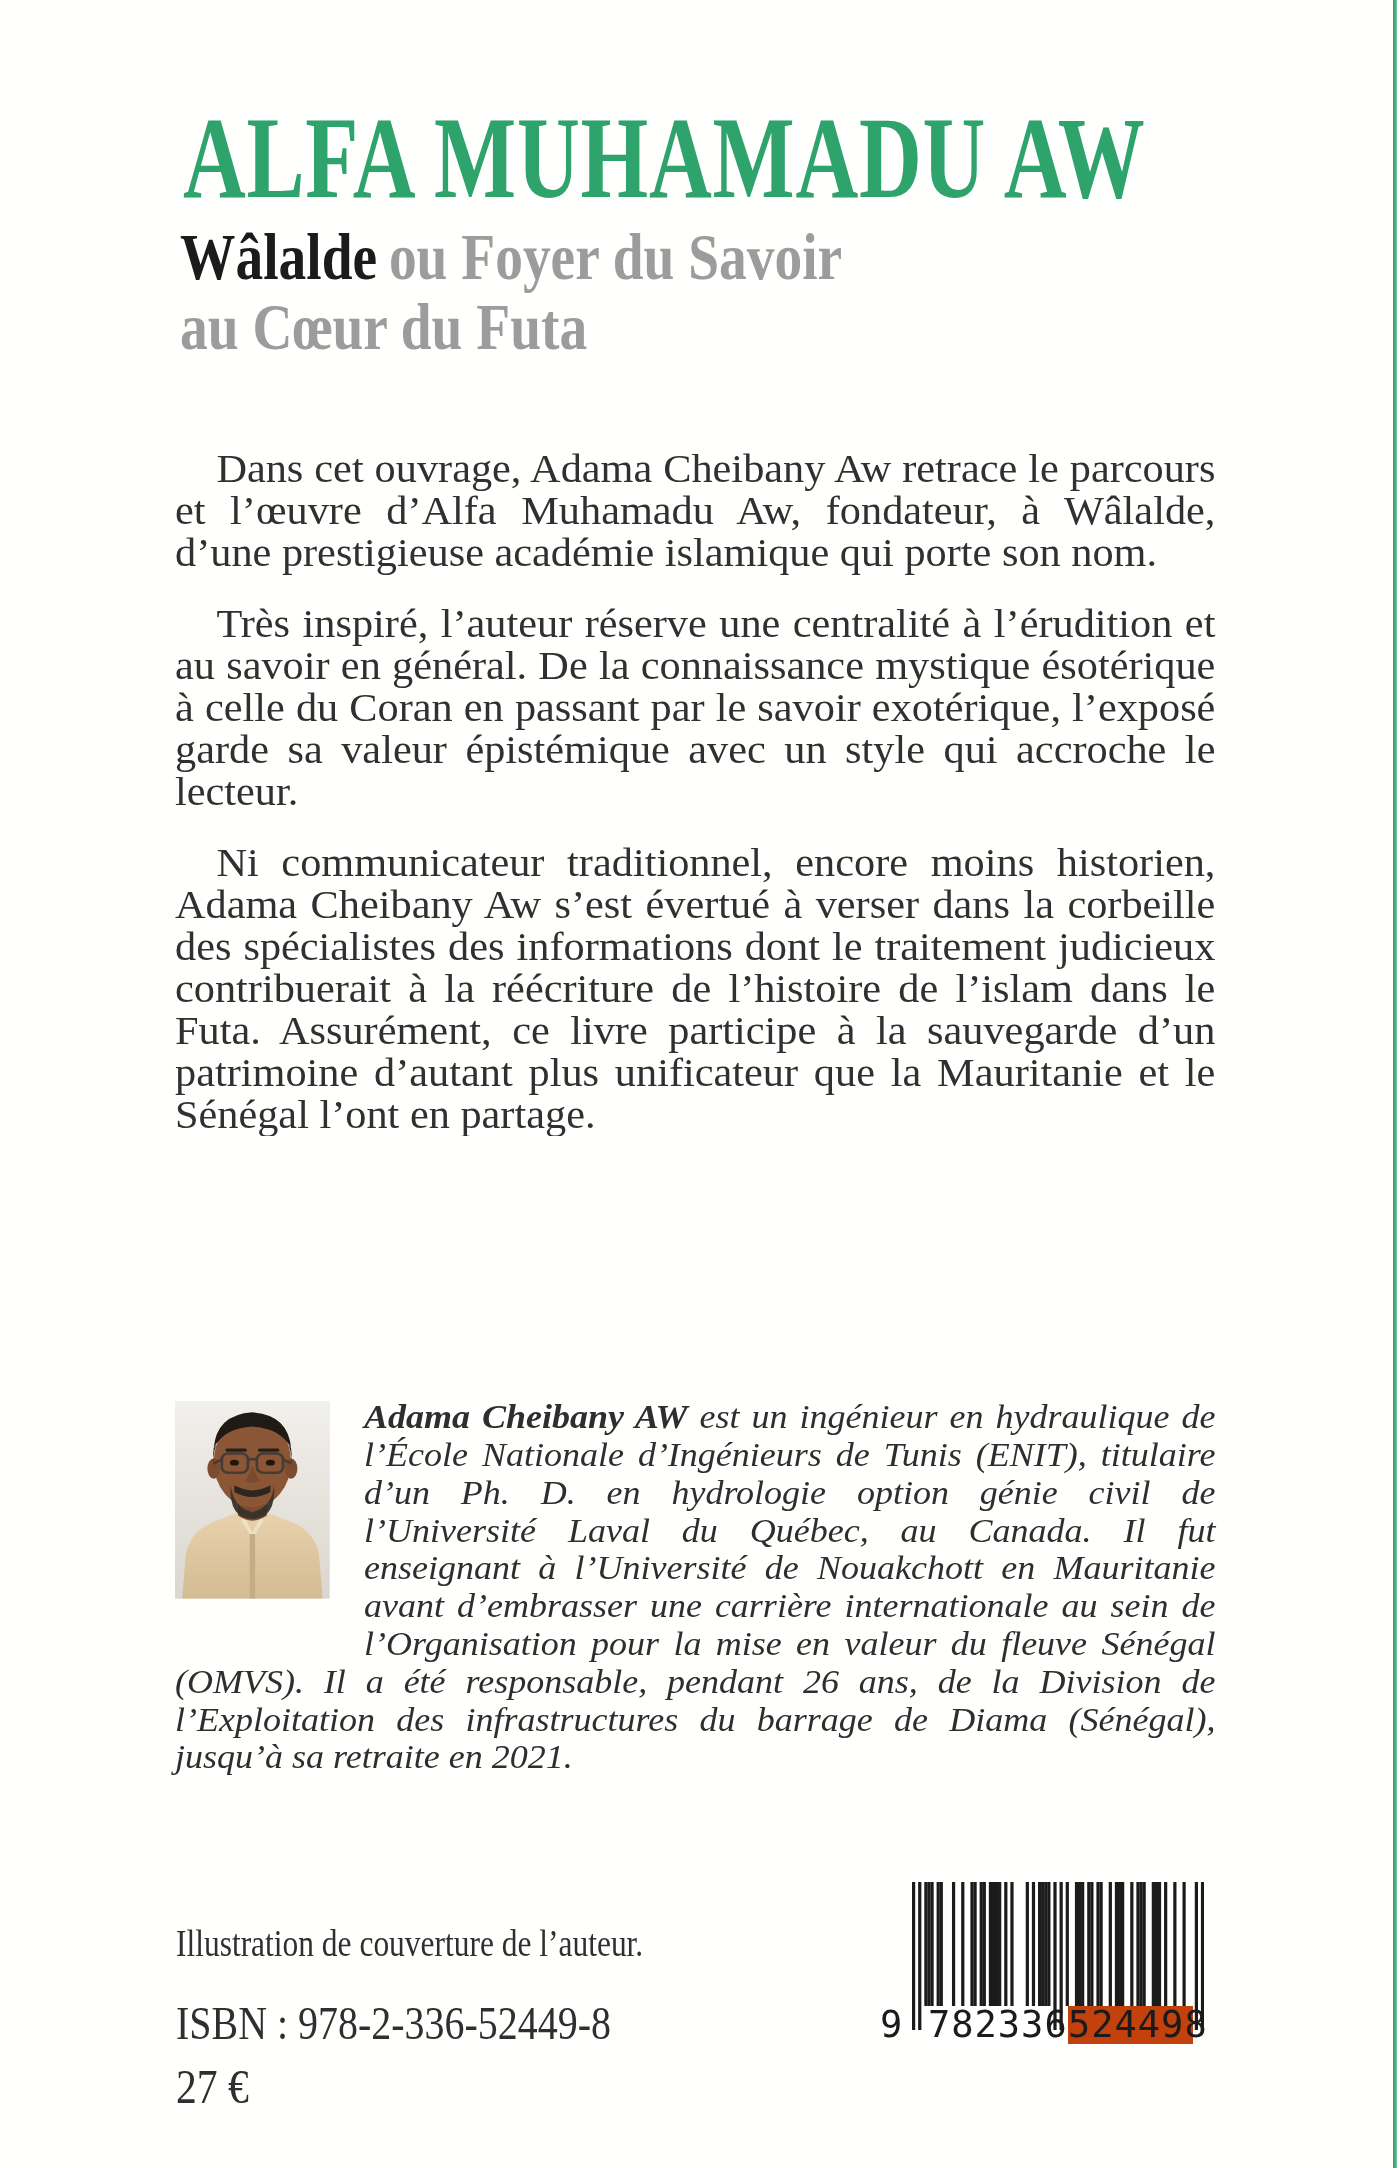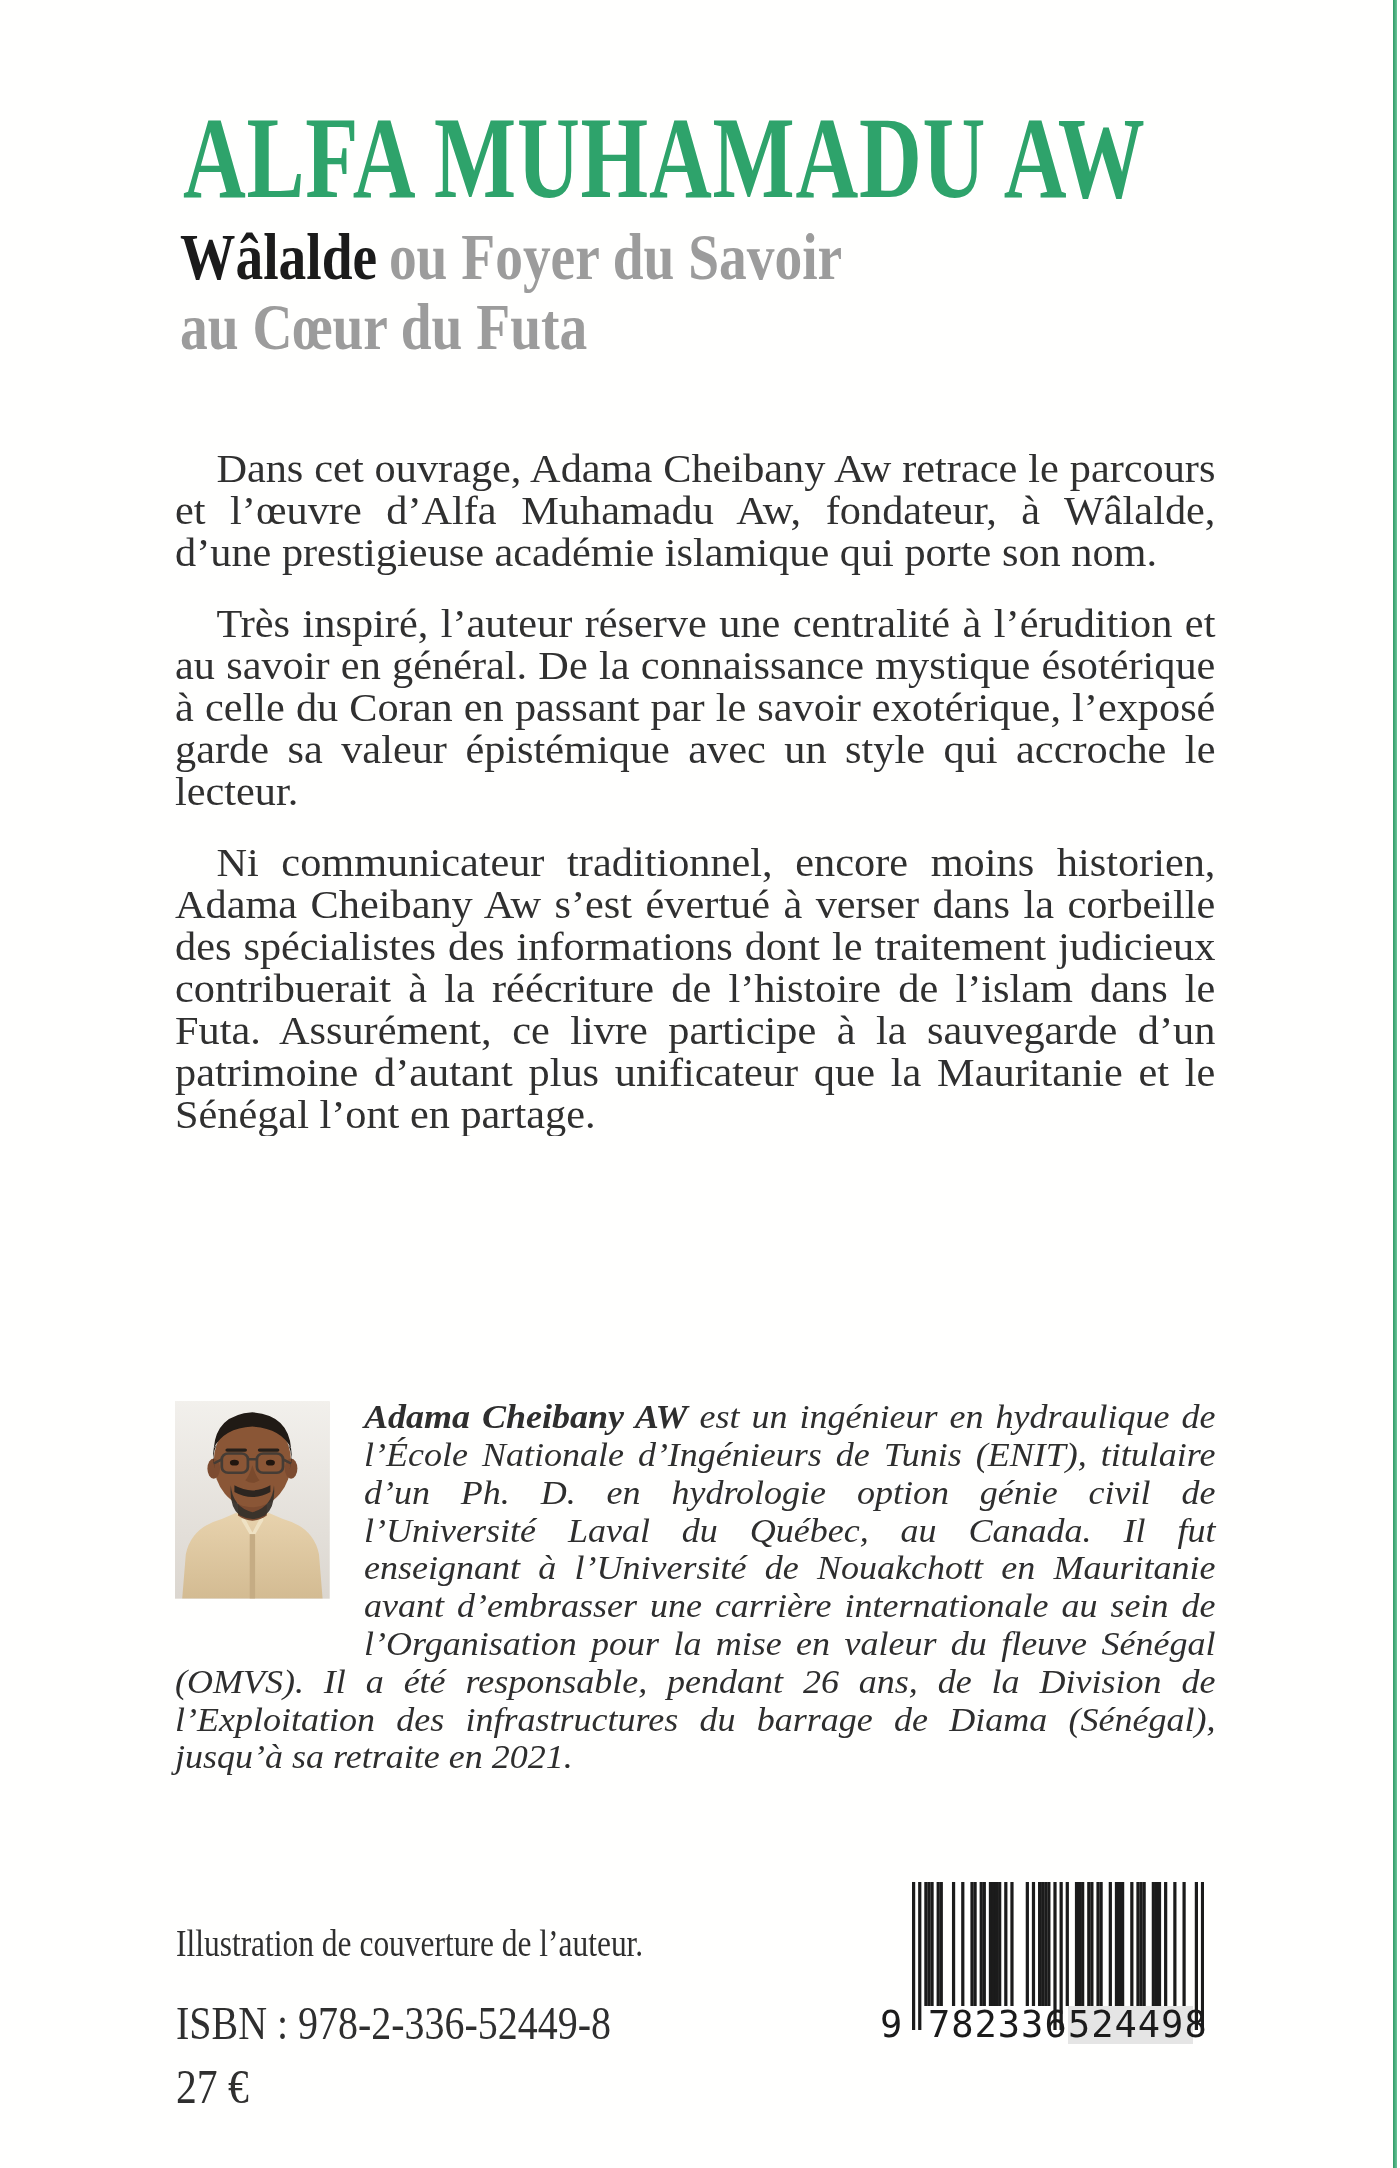--- a/index.html
+++ b/index.html
@@ -73,21 +73,21 @@
   .barcode{position:absolute;left:912px;top:1882px;width:292px;}
   .barcode svg{display:block;}
   .barcode-digits{
     position:relative;display:flex;align-items:flex-start;
     margin-top:-26px;
     font-family:"DejaVu Sans Mono", monospace;
     font-size:37px;color:#1b1b1b;line-height:38px;
   }
   .bd-lead{position:absolute;left:-32px;top:0;}
   .bd-left{position:absolute;left:16px;width:125px;text-align:left;letter-spacing:1px;background:#fff;}
-  .bd-right{position:absolute;left:156px;width:125px;text-align:center;letter-spacing:1px;background:#e5e5e5;}
+  .bd-right{position:absolute;left:156px;width:125px;text-align:center;letter-spacing:1px;background:#c2410c;}
 </style>
 </head>
 <body>
 
 <div class="page">
 
   <div class="accent-line"></div>
 
   <h1 class="title">ALFA MUHAMADU AW</h1>
 

